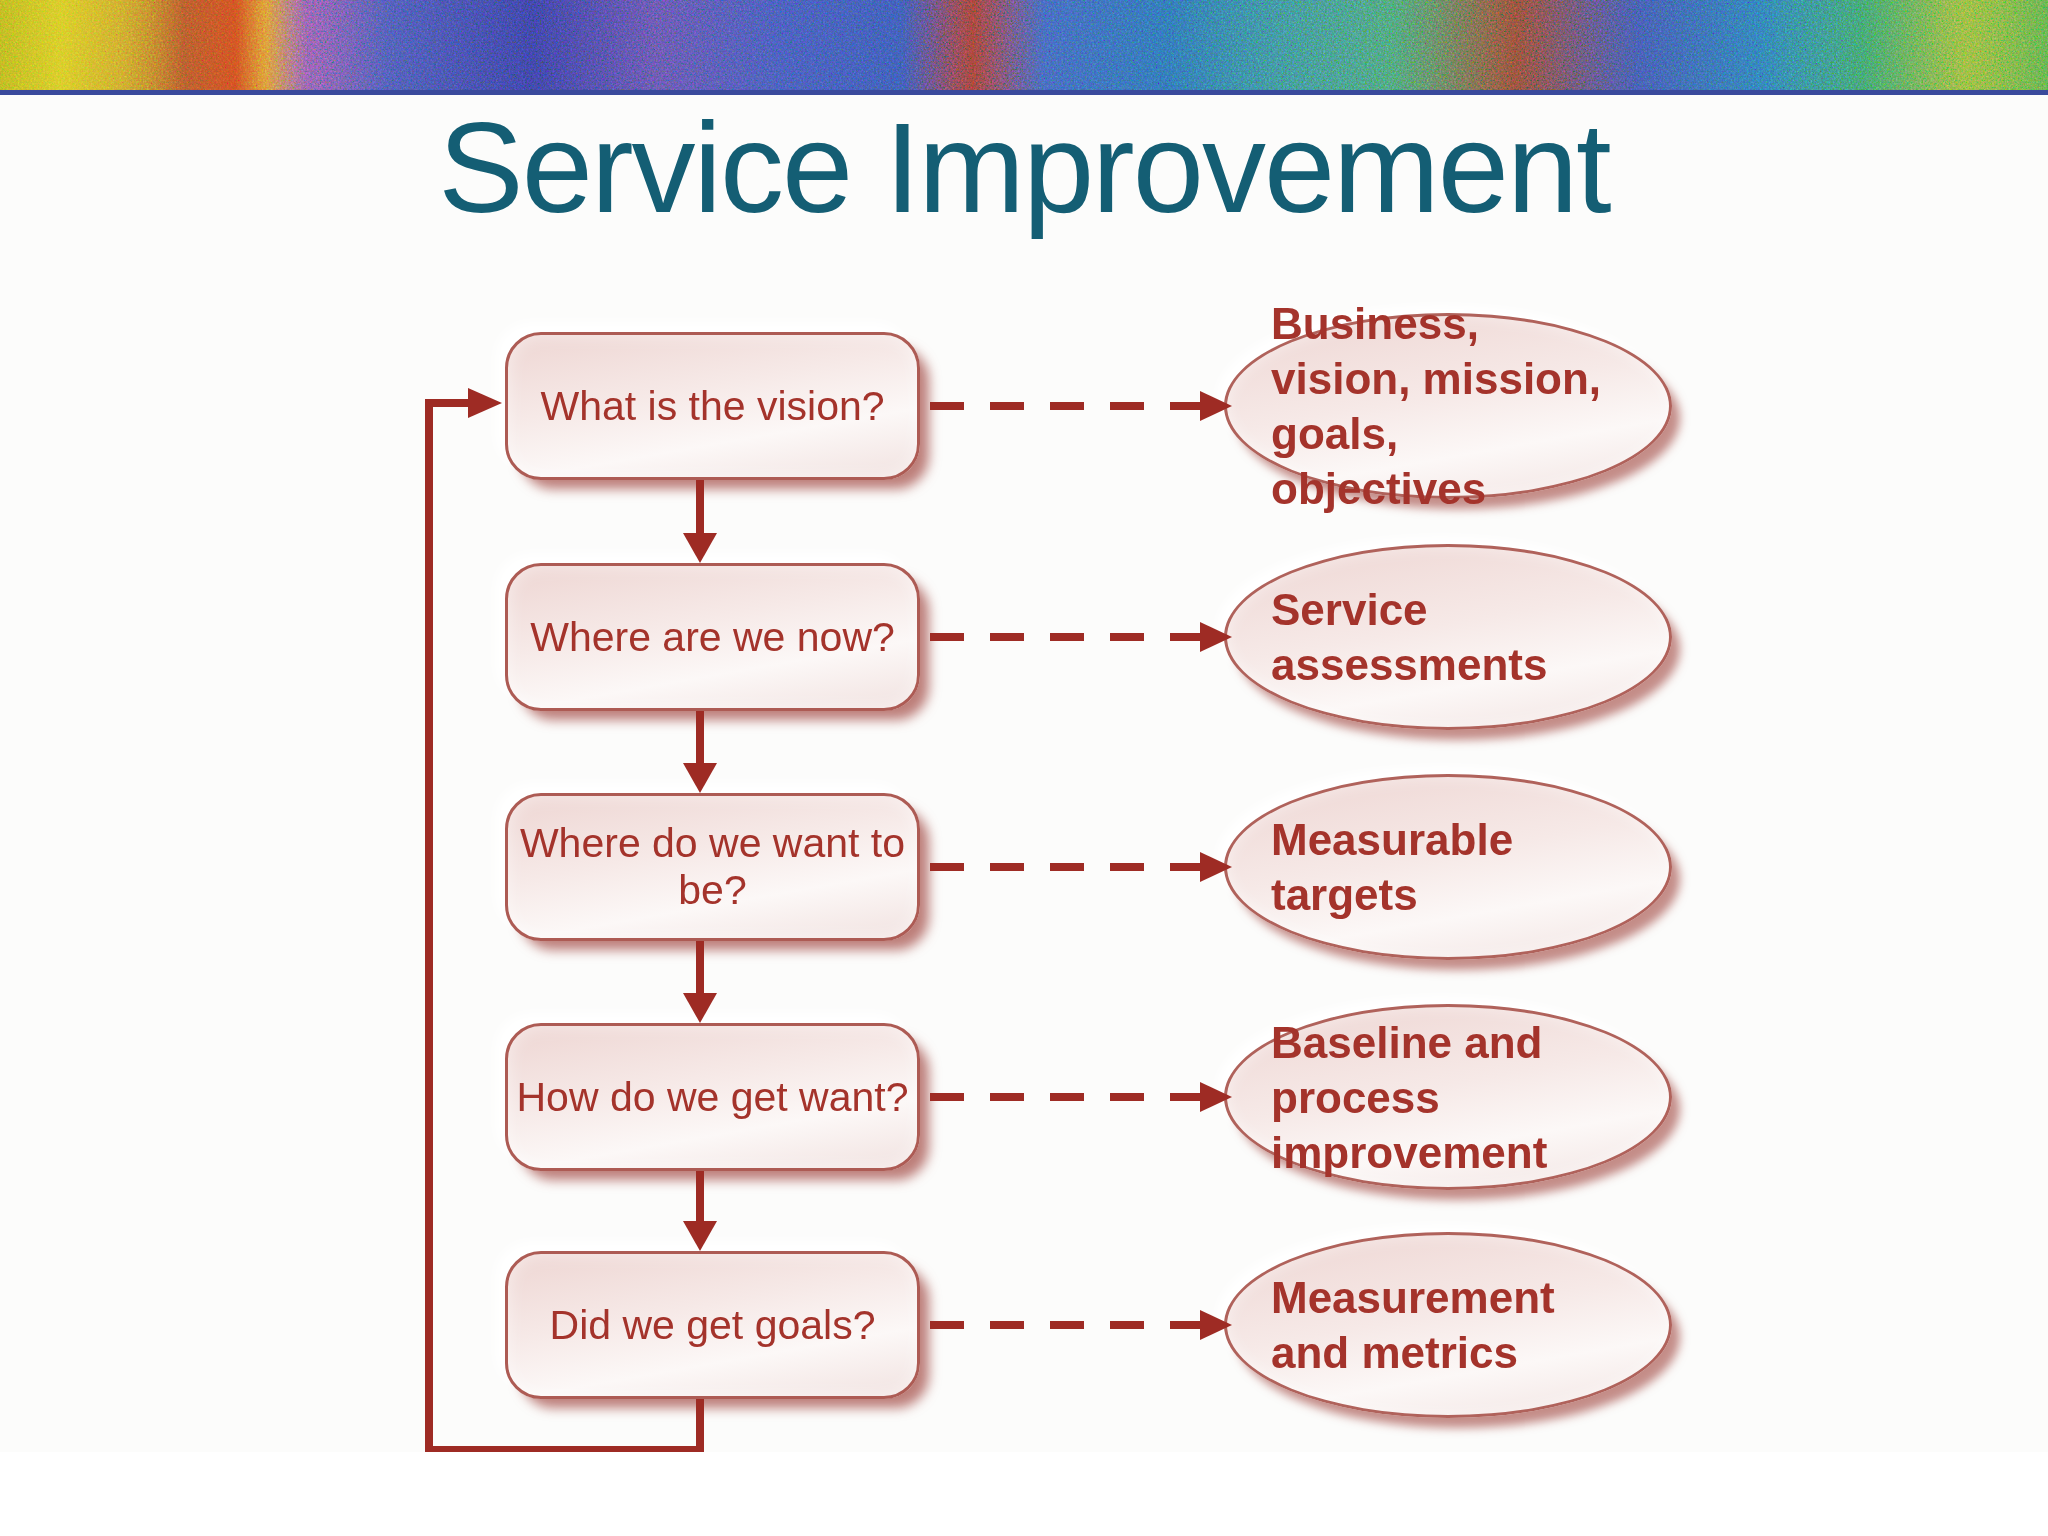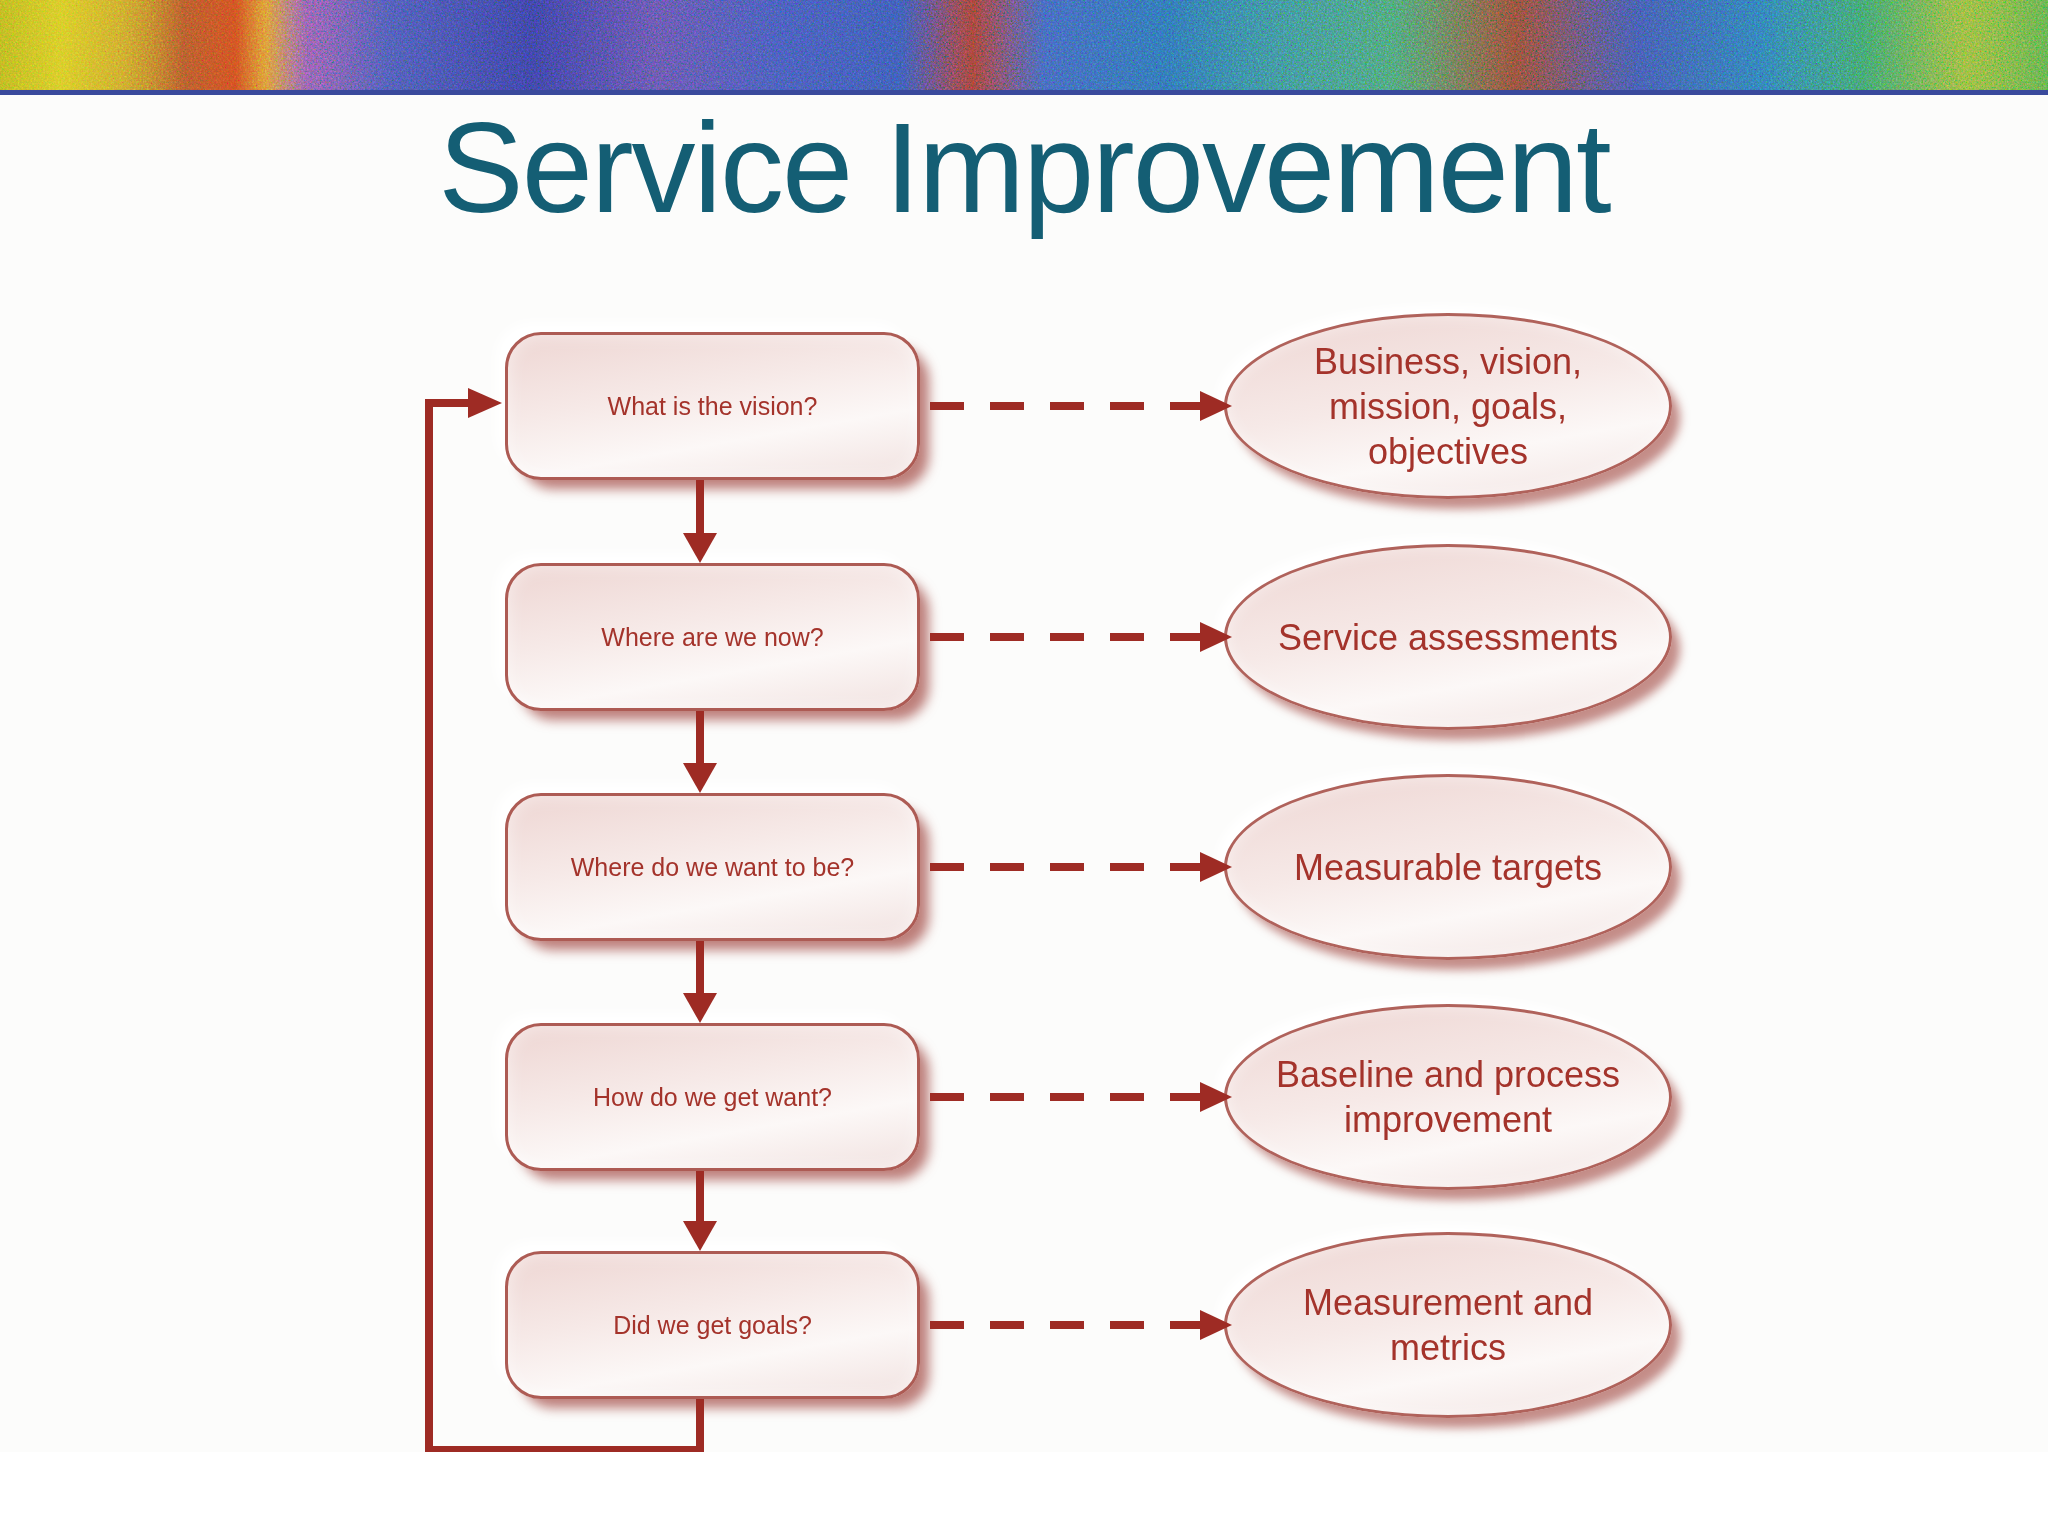--- a/index.html
+++ b/index.html
@@ -36,37 +36,37 @@
   .fbox{
     position:absolute;left:505px;width:415px;height:148px;
     box-sizing:border-box;
     border:3px solid #ad5b54;border-radius:36px;
     background:linear-gradient(170deg,#eed6d3 0%,#f6e9e7 40%,#fcf8f7 68%,#f1e2e0 100%);
     box-shadow:12px 12px 12px -3px rgba(146,44,36,0.60),
                -10px -10px 12px rgba(255,255,255,1),
                inset 0 0 18px rgba(255,255,255,0.55);
     display:flex;align-items:center;justify-content:center;
     text-align:center;
-    color:#a4332b;font-size:25px;
+    color:#a4332b;font-size:41px;
   }
   .b1{top:332px}.b2{top:563px}.b3{top:793px}.b4{top:1023px}.b5{top:1251px}
 
   
   .oval{
     position:absolute;left:1224px;width:448px;height:186px;
     box-sizing:border-box;
     border:3px solid #b0625b;border-radius:50%;
     background:linear-gradient(170deg,#eed6d3 0%,#f6e9e7 45%,#fcf8f7 70%,#f1e2e0 100%);
     box-shadow:10px 12px 10px -2px rgba(150,50,42,0.55),
                -8px -8px 10px rgba(255,255,255,0.95),
                inset 0 0 16px rgba(255,255,255,0.5);
     display:flex;align-items:center;justify-content:center;
-    text-align:center;
-    color:#a4332b;font-size:36px;line-height:1.25;
+    color:#a4332b;font-size:44px;line-height:1.25;
     padding:0 44px;
+    font-weight:bold;
   }
   .o1{top:313px}.o2{top:544px}.o3{top:774px}.o4{top:1004px}.o5{top:1232px}
 
   
   .vline{position:absolute;width:8px;background:#9e2b24;}
   .hline{position:absolute;height:8px;background:#9e2b24;}
   .dash{
     position:absolute;height:8px;width:270px;left:930px;
     background:repeating-linear-gradient(90deg,#9e2b24 0 34px,transparent 34px 60px);
   }

